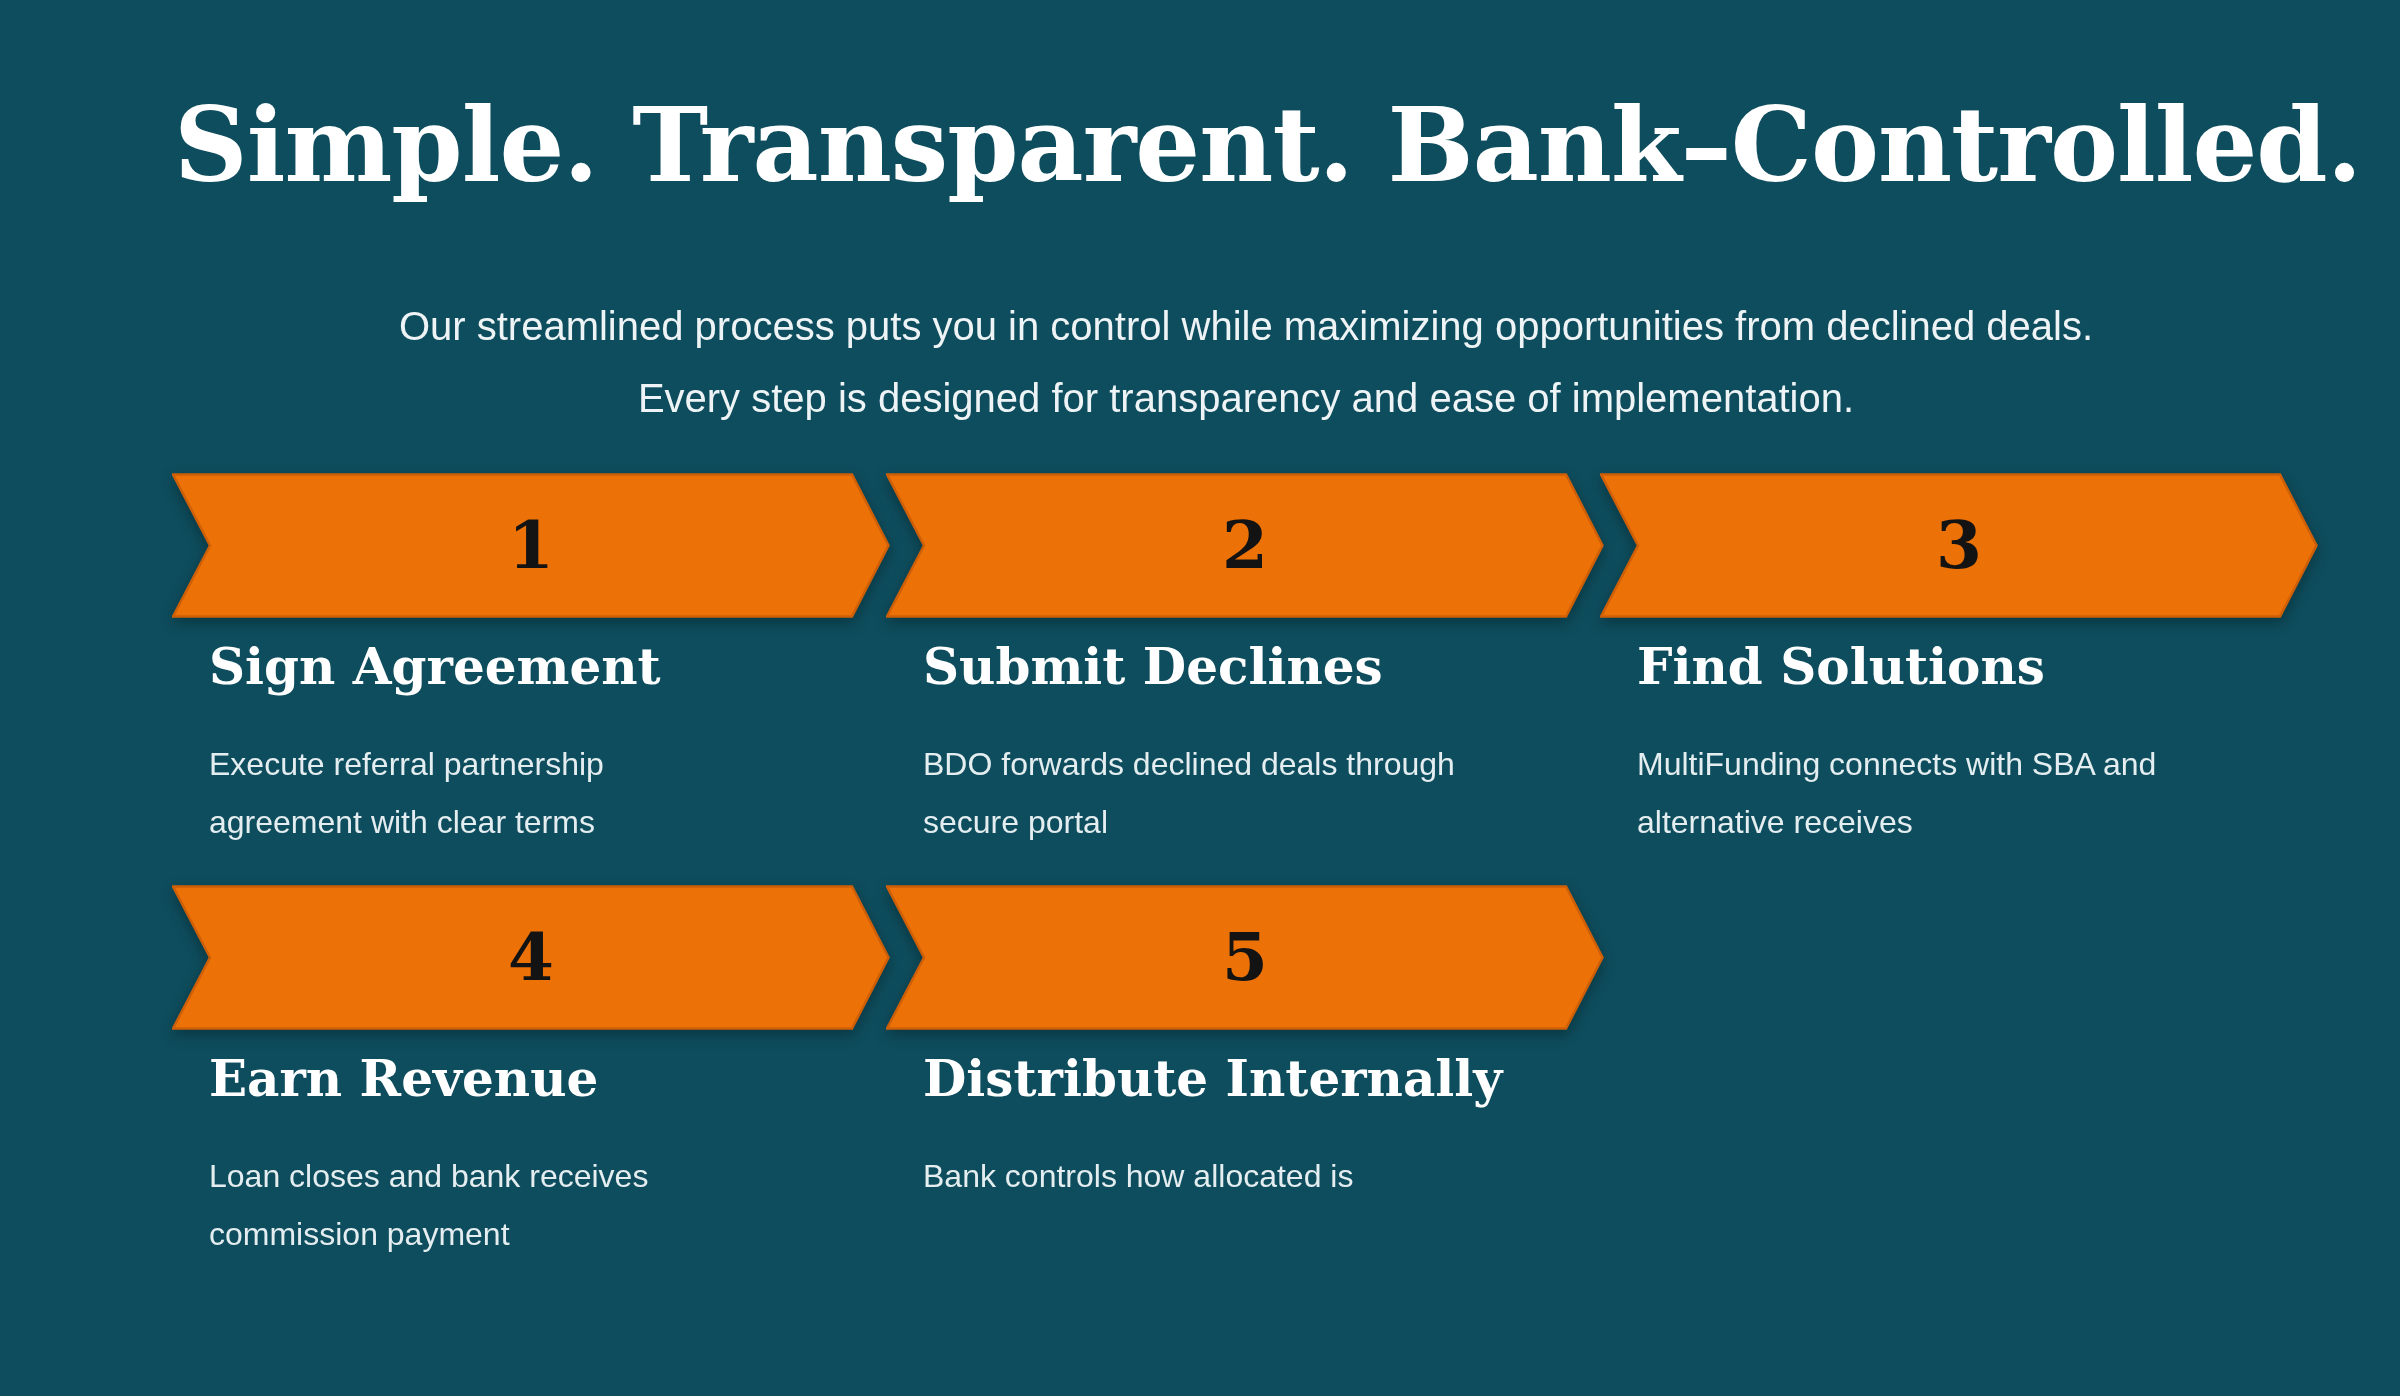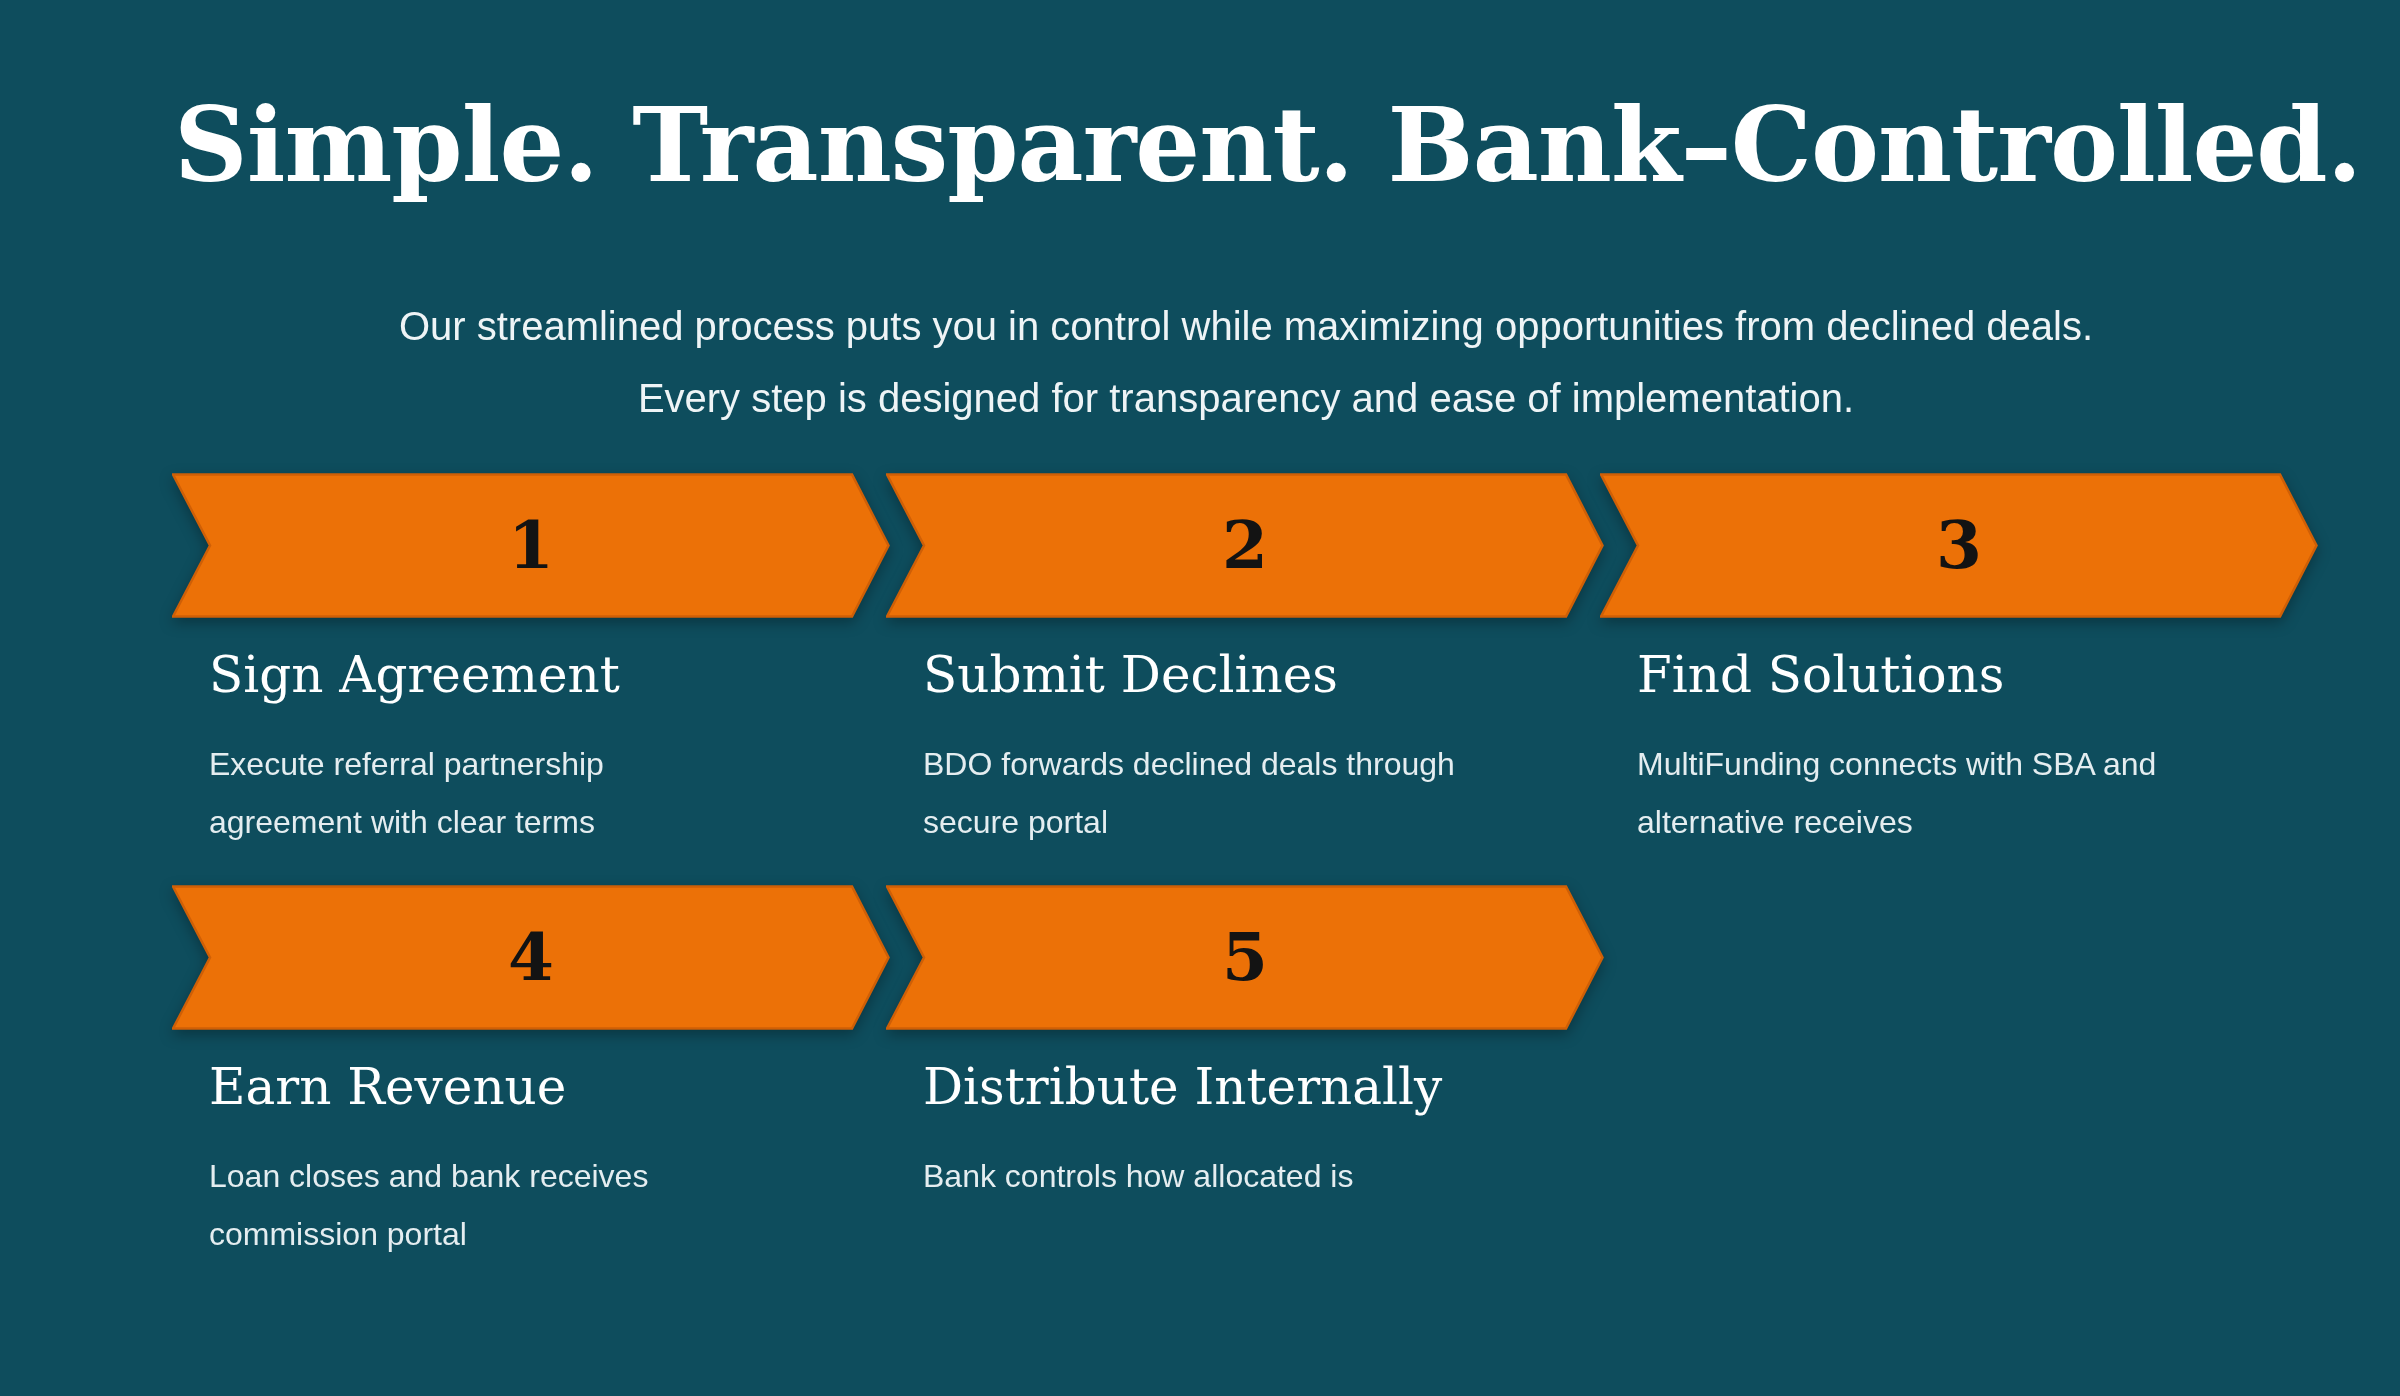--- a/index.html
+++ b/index.html
@@ -81,25 +81,25 @@
     height: 145px;
     line-height: 145px;
     text-align: center;
     font-family: "DejaVu Serif", serif;
     font-weight: 700;
     font-size: 66px;
     color: var(--step-number, #131313);
   }
   .step-title {
     position: absolute;
-    top: 172px;
+    top: 164px;
     left: 37px;
     margin: 0;
     font-family: "DejaVu Serif", serif;
-    font-weight: 400;
+    font-weight: 700;
     font-size: 50px;
     line-height: 60px;
     color: var(--heading-text, #ffffff);
     white-space: nowrap;
   }
   .step-desc {
     position: absolute;
     top: 262px;
     left: 37px;
     font-size: 32px;
@@ -166,21 +166,21 @@
   <div class="step step-4">
     <div class="arrow-wrap">
       <svg width="718" height="145" viewBox="0 0 718 145" aria-hidden="true">
         <polygon class="arrow-shape" points="1,1.5 680,1.5 716.5,72.5 680,143.5 1,143.5 38,72.5"></polygon>
       </svg>
       <div class="step-number">4</div>
     </div>
     <h2 class="step-title">Earn Revenue</h2>
     <div class="step-desc">
       <div>Loan closes and bank receives</div>
-      <div>commission portal</div>
+      <div>commission payment</div>
     </div>
   </div>
 
   <div class="step step-5">
     <div class="arrow-wrap">
       <svg width="718" height="145" viewBox="0 0 718 145" aria-hidden="true">
         <polygon class="arrow-shape" points="1,1.5 680,1.5 716.5,72.5 680,143.5 1,143.5 38,72.5"></polygon>
       </svg>
       <div class="step-number">5</div>
     </div>

